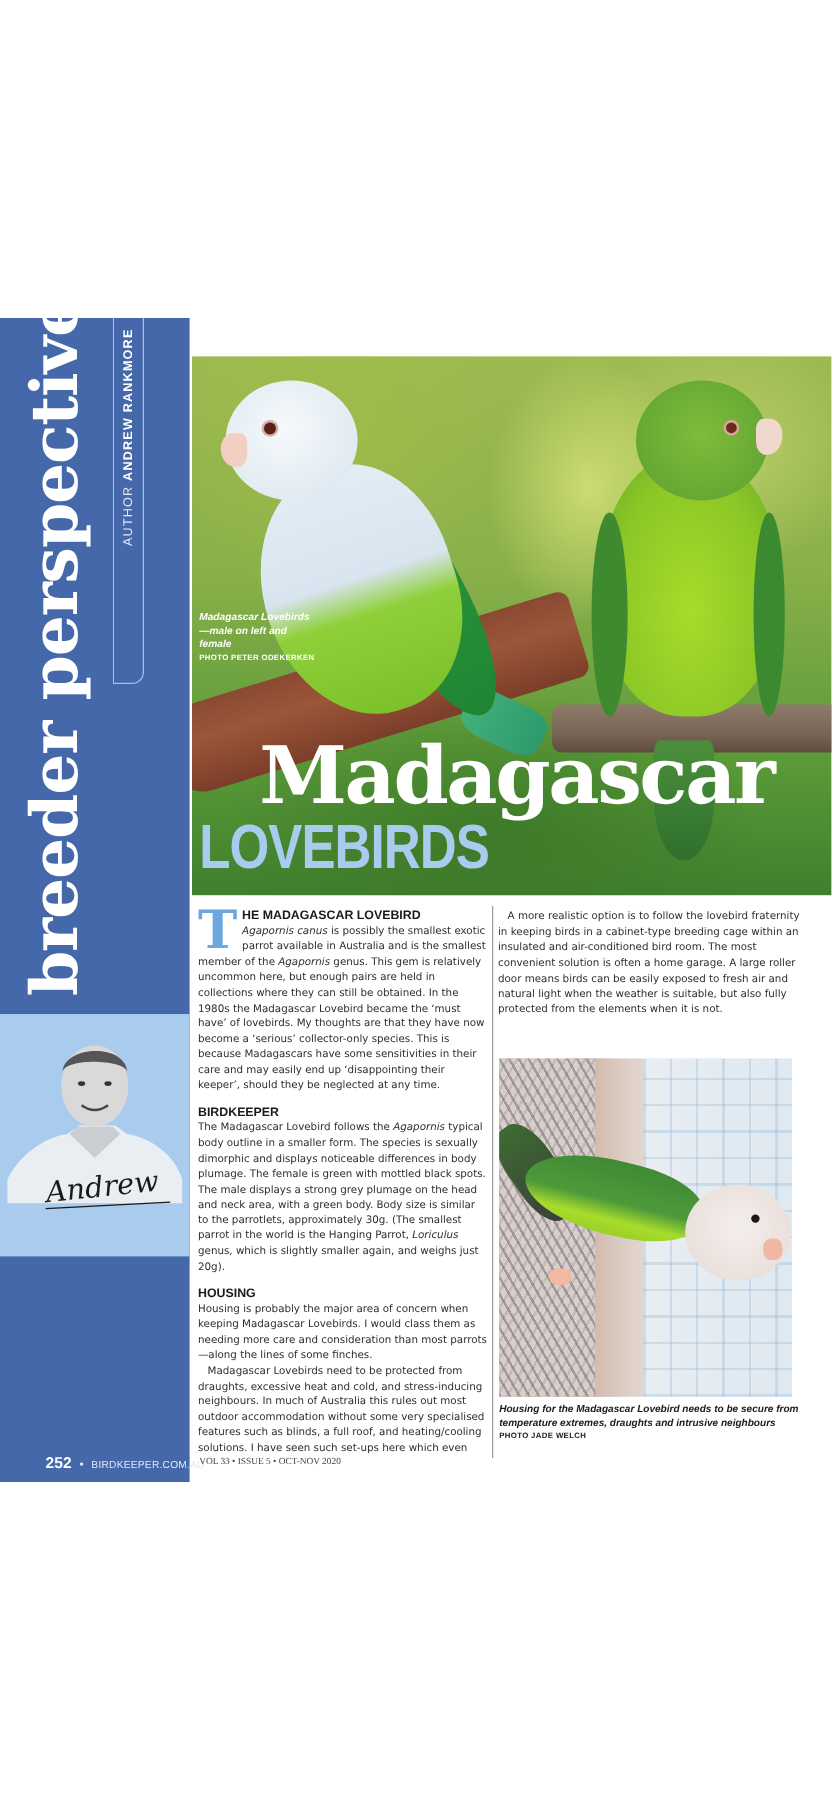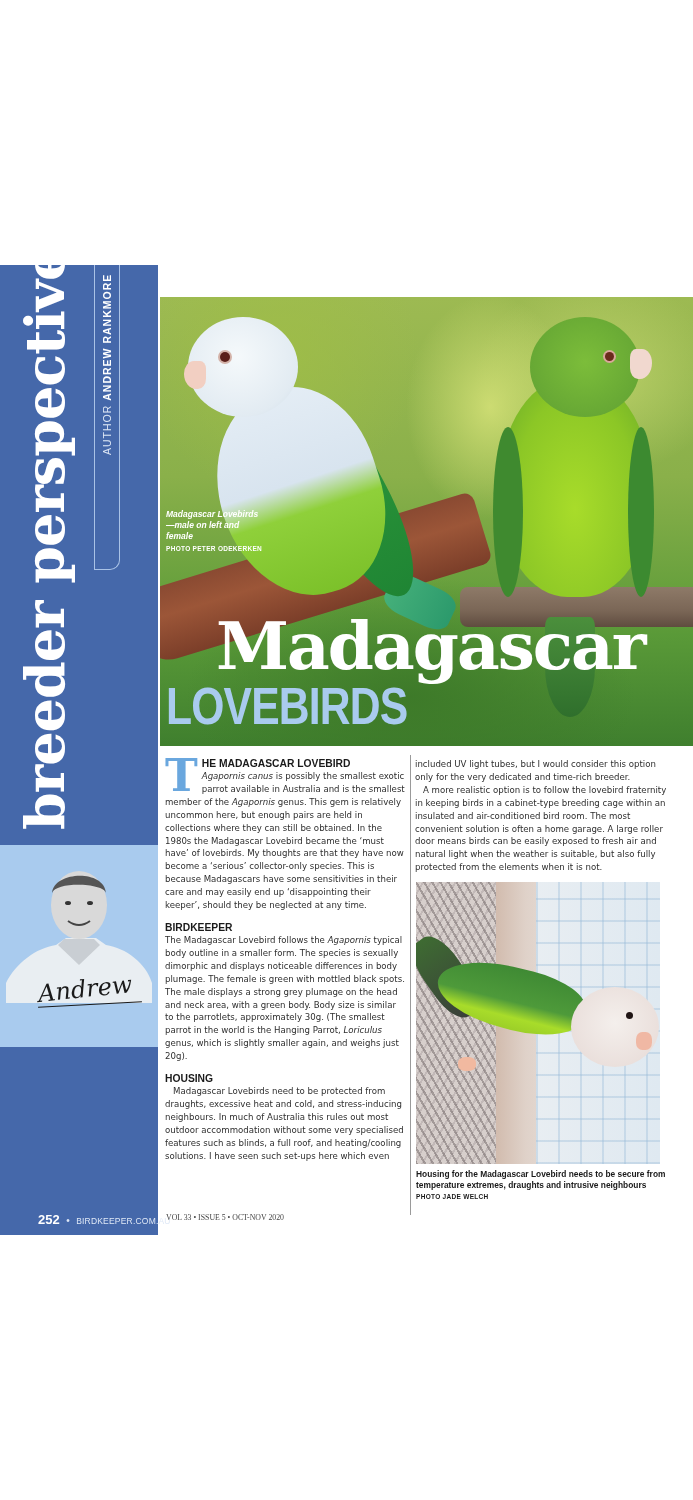--- a/index.html
+++ b/index.html
@@ -127,21 +127,21 @@
   .cage-post { position: absolute; left: 60px; top: 0; width: 60px; height: 282px; background: linear-gradient(90deg, #cdb4a4, #e0cfc4); opacity: 0.8; }
   .cage-bird-body { position: absolute; left: 20px; top: 85px; width: 150px; height: 62px; border-radius: 50% 40% 45% 50%;
     background: linear-gradient(180deg, #3f8a34 0%, #4e9a3a 55%, #a8dc2a 80%, #9ccf28 100%); transform: rotate(14deg); }
   .cage-bird-head { position: absolute; left: 155px; top: 105px; width: 88px; height: 80px; border-radius: 50%; background: radial-gradient(ellipse at 50% 45%, #f4efec 0%, #e6d9d5 100%); }
   .cage-bird-eye { position: absolute; left: 210px; top: 130px; width: 7px; height: 7px; border-radius: 50%; background: #1f1414; }
   .cage-bird-beak { position: absolute; left: 220px; top: 150px; width: 16px; height: 18px; border-radius: 40%; background: #f0b8a4; }
   .cage-bird-tail { position: absolute; left: 10px; top: 50px; width: 40px; height: 90px; border-radius: 40%; background: linear-gradient(180deg, #3e6b32, #3a3f3a); transform: rotate(-35deg); }
   .cage-bird-foot { position: absolute; left: 42px; top: 175px; width: 18px; height: 14px; border-radius: 40%; background: #f1b9a0; }
 
   .cage-caption { position: absolute; left: 416px; top: 904px; width: 256px; font-family: "Liberation Sans", sans-serif; color: #1a1a1a; }
-  .cage-caption .cap { font-weight: bold; font-size: 8.4px; line-height: 11px; }
+  .cage-caption .cap { font-style: italic; font-weight: bold; font-size: 8.4px; line-height: 11px; }
   .cage-caption .credit { font-weight: bold; font-size: 6.5px; letter-spacing: 0.3px; margin-top: 2px; }
 
   .issue-line { position: absolute; left: 166px; top: 948px; font-family: Liberation Serif, serif; font-size: 7.8px; color: #444; white-space: nowrap; }
 </style>
 </head>
 <body>
 
 <div class="page">
 
   <div class="sidebar">
@@ -207,27 +207,27 @@
     <div class="dropcap-wrap">
       <span class="dropcap">T</span>
       <div class="lead-heading">HE MADAGASCAR LOVEBIRD</div>
       <p><em>Agapornis canus</em><span> is possibly the smallest exotic parrot available in Australia and is the smallest member of the </span><em>Agapornis</em><span> genus. This gem is relatively uncommon here, but enough pairs are held in collections where they can still be obtained. In the 1980s the Madagascar Lovebird became the ‘must have’ of lovebirds. My thoughts are that they have now become a ‘serious’ collector-only species. This is because Madagascars have some sensitivities in their care and may easily end up ‘disappointing their keeper’, should they be neglected at any time.</span></p>
     </div>
 
     <h3>BIRDKEEPER</h3>
     <p><span>The Madagascar Lovebird follows the </span><em>Agapornis</em><span> typical body outline in a smaller form. The species is sexually dimorphic and displays noticeable differences in body plumage. The female is green with mottled black spots. The male displays a strong grey plumage on the head and neck area, with a green body. Body size is similar to the parrotlets, approximately 30g. (The smallest parrot in the world is the Hanging Parrot, </span><em>Loriculus</em><span> genus, which is slightly smaller again, and weighs just 20g).</span></p>
 
     <h3>HOUSING</h3>
+    <p>Housing is probably the major area of concern when keeping Madagascar Lovebirds. I would class them as needing more care and consideration than most parrots—along the lines of some finches.</p>
     <p class="indent">Madagascar Lovebirds need to be protected from draughts, excessive heat and cold, and stress-inducing neighbours. In much of Australia this rules out most outdoor accommodation without some very specialised features such as blinds, a full roof, and heating/cooling solutions. I have seen such set-ups here which even</p>
   </div>
 
   <div class="col-divider"></div>
 
   <div class="col col-right">
-    <p>included UV light tubes, but I would consider this option only for the very dedicated and time-rich breeder.</p>
     <p class="indent">A more realistic option is to follow the lovebird fraternity in keeping birds in a cabinet-type breeding cage within an insulated and air-conditioned bird room. The most convenient solution is often a home garage. A large roller door means birds can be easily exposed to fresh air and natural light when the weather is suitable, but also fully protected from the elements when it is not.</p>
   </div>
 
   <div class="cage-photo">
     <div class="cage-post"></div>
     <div class="cage-grid"></div>
     <div class="cage-mesh"></div>
     <div class="cage-bird-tail"></div>
     <div class="cage-bird-body"></div>
     <div class="cage-bird-foot"></div>

